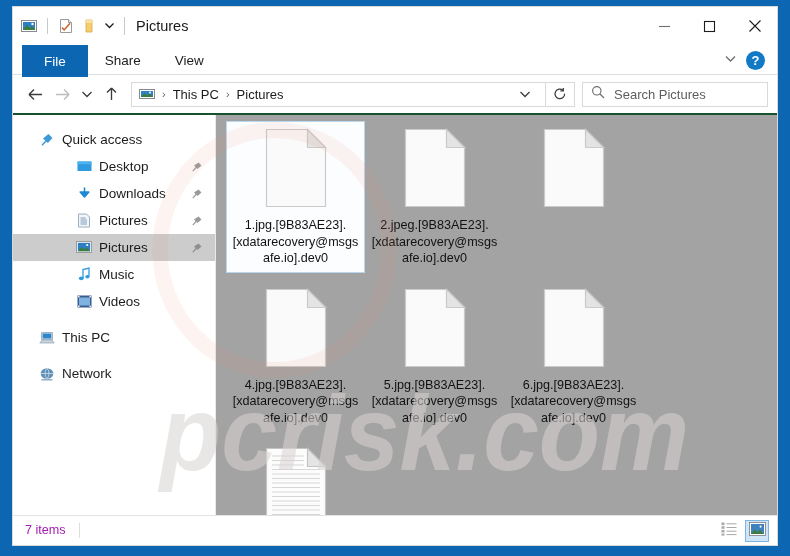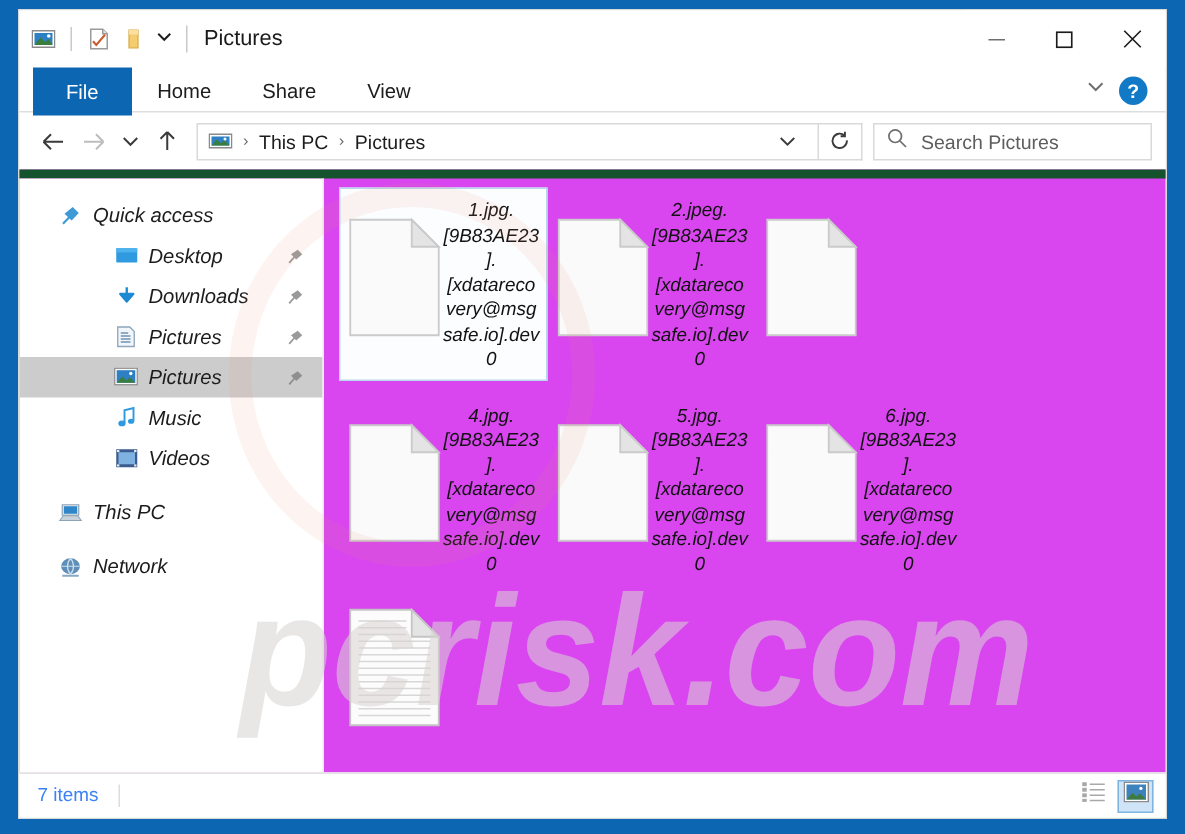--- a/index.html
+++ b/index.html
@@ -194,23 +194,22 @@
   .search-ph {
     font-size: 13px;
     color: #5d5d5d;
   }
 
   
   .main {
     flex: 1;
     display: flex;
     min-height: 0;
-    background: #d946ef;
-    border-top: 6px solid #14532d;
-    font-style: italic;
+    background: #a3a3a3;
+    border-top: 2px solid #14532d;
   }
   .sidebar {
     width: 203px;
     flex: 0 0 203px;
     background: #ffffff;
     padding-top: 11px;
     overflow: hidden;
     border-right: 1px solid #eaeaea;
   }
   .nav-item {
@@ -251,20 +250,21 @@
   }
   .grid {
     display: flex;
     flex-wrap: wrap;
     align-content: flex-start;
   }
   .file-cell {
     width: 139px;
     padding: 6px 4px 5px 4px;
     display: flex;
+    flex-direction: column;
     align-items: center;
     border: 1px solid transparent;
     margin-bottom: 8px;
   }
   .file-cell.selected {
     border: 1px solid #b8d6ee;
     background: #fbfdff;
   }
   .file-icon {
     width: 64px;
@@ -285,21 +285,21 @@
     height: 30px;
     flex: 0 0 30px;
     border-top: 1px solid #e2e2e2;
     display: flex;
     align-items: center;
     padding: 0 8px 0 12px;
     background: #ffffff;
   }
   .status-text {
     font-size: 12.6px;
-    color: #3b82f6;
+    color: #a21caf;
     padding-right: 13px;
     border-right: 1px solid #dddddd;
     line-height: 15px;
   }
   .view-btns {
     margin-left: auto;
     display: flex;
     align-items: center;
     gap: 4px;
   }
@@ -376,21 +376,20 @@
       <div class="wc">
         <svg width="14" height="14" viewBox="0 0 14 14">
             <path d="M1.5 1.5 L12.5 12.5 M12.5 1.5 L1.5 12.5" stroke="#1c1c1c" stroke-width="1.1"></path>
           </svg>
       </div>
     </div>
   </div>
 
   <div class="ribbon">
     <div class="tab file">File</div>
-    <div class="tab">Home</div>
     <div class="tab">Share</div>
     <div class="tab">View</div>
     <div class="ribbon-right">
       <span>
         <svg width="13" height="13" viewBox="0 0 13 13">
             <path d="M2 4.5 L6.5 9 L11 4.5" stroke="#6e6e6e" stroke-width="1.3" fill="none"></path>
           </svg>
       </span>
       <span class="help-btn">?</span>
     </div>

